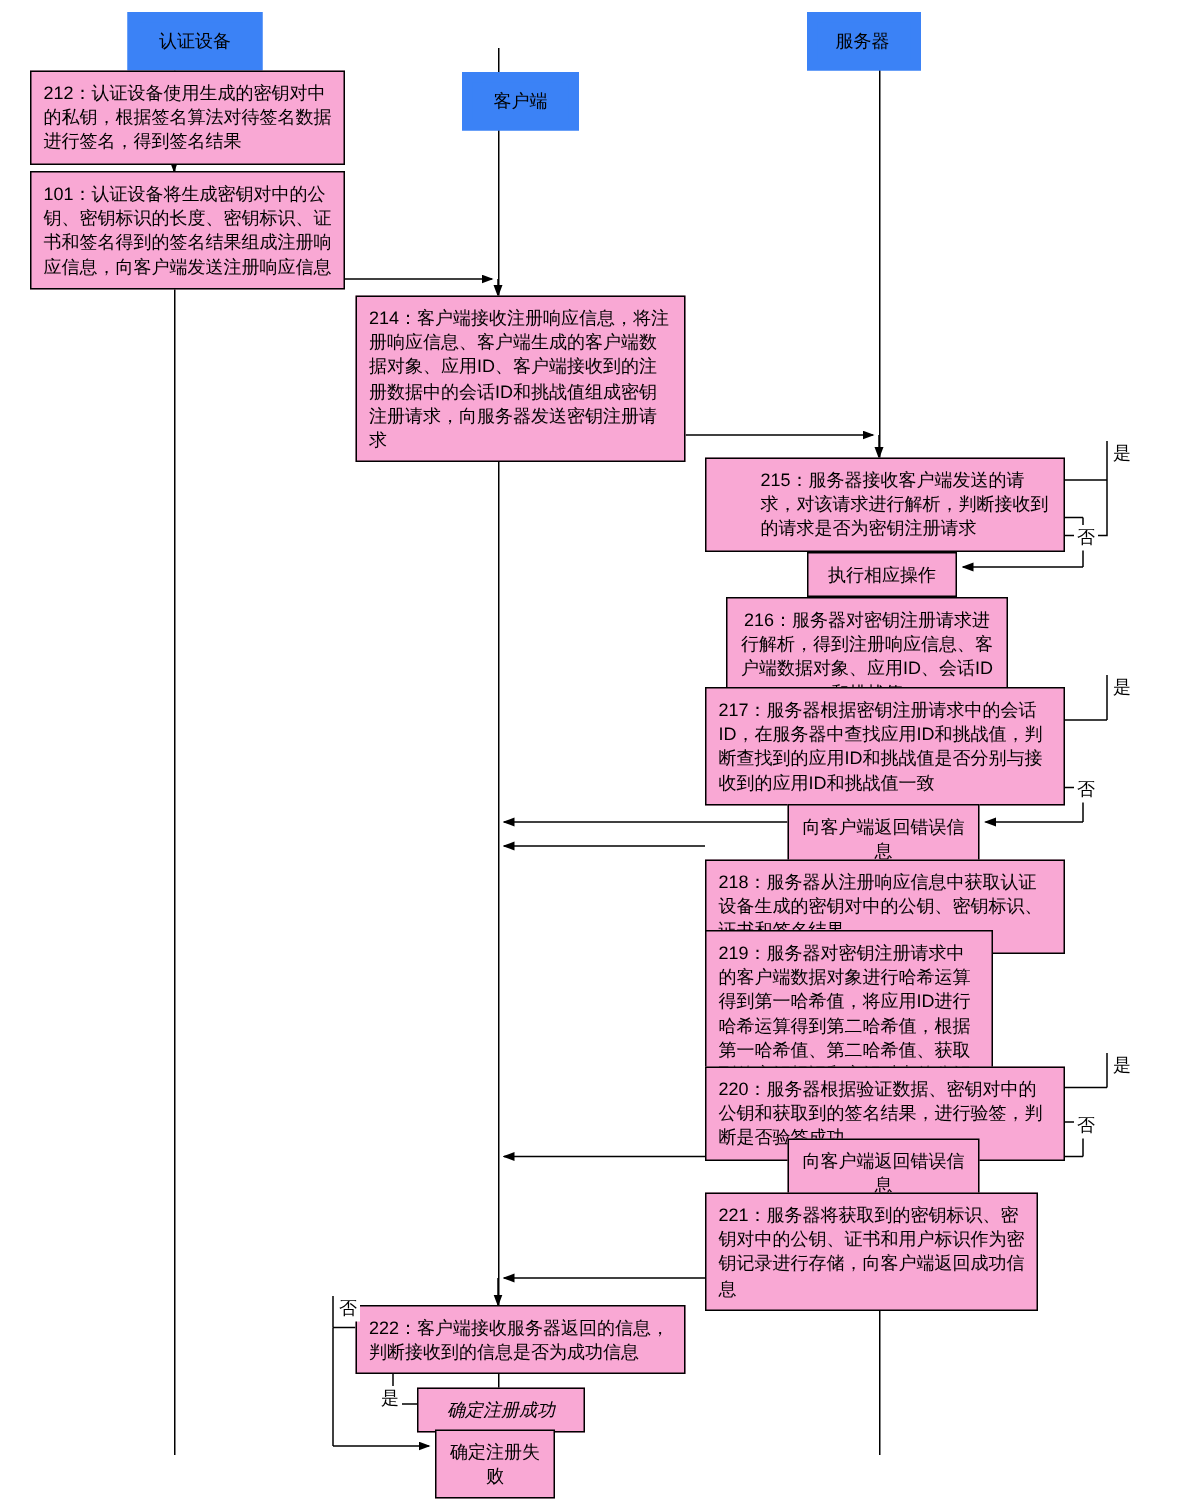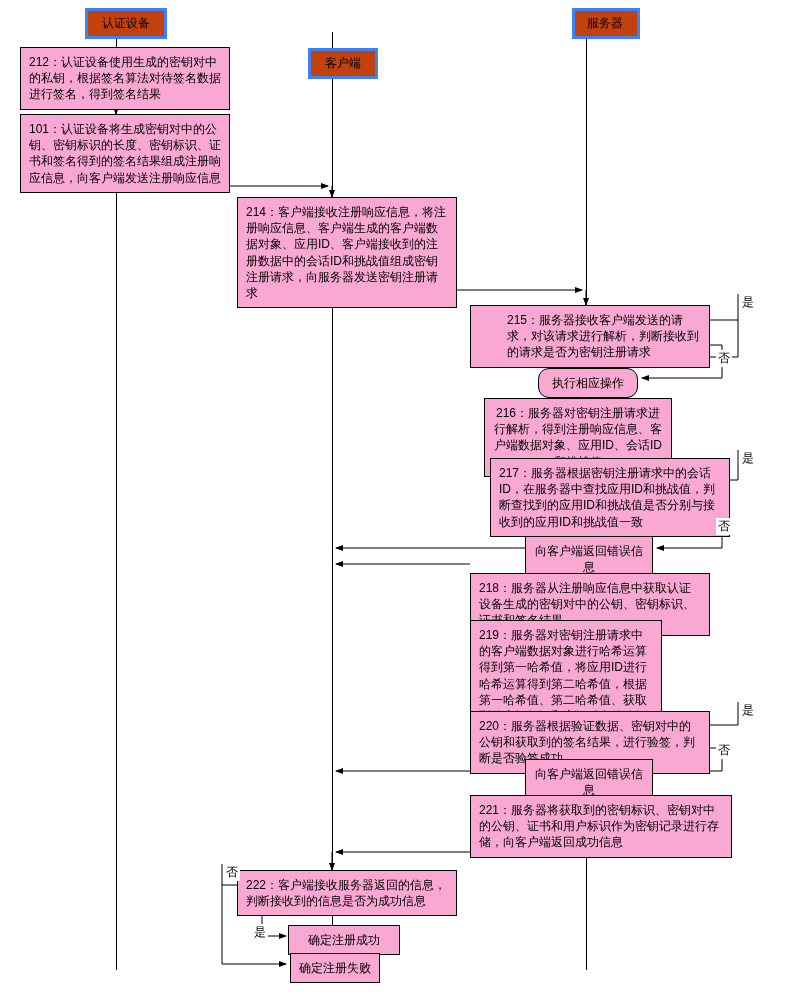--- a/index.html
+++ b/index.html
@@ -7,24 +7,24 @@
     font-family: "SimSun", "Microsoft YaHei", sans-serif;
     font-size: 12px;
     background: #fff;
     width: 785px;
     height: 1000px;
     position: relative;
   }
   .lane-header {
     position: absolute;
     top: 8px;
-    border: 3px solid #3b82f6;
+    border: 7px solid #3b82f6;
     padding: 4px 14px;
     text-align: left;
-    background: #c2410c;
+    background: #3b82f6;
     z-index: 2;
   }
   .lifeline {
     position: absolute;
     top: 32px;
     width: 1px;
     background: #000;
   }
   .box {
     position: absolute;
@@ -50,57 +50,57 @@
     background: #fff;
     padding: 0 2px;
     z-index: 3;
   }
 </style>
 </head>
 <body>
 
 <div class="lane-header" style="left:85px;">认证设备</div>
 <div class="lane-header" style="left:308px;margin-top:40px;">客户端</div>
-<div class="lane-header" style="left:572px;padding-left:12px;">服务器</div>
+<div class="lane-header" style="left:538px;padding-left:12px;">服务器</div>
 
 <div class="lifeline" style="left:116px; height:938px;"></div>
 <div class="lifeline" style="left:332px; height:938px;"></div>
 <div class="lifeline" style="left:586px; height:938px;"></div>
 
 <div class="box" style="left:20px; top:47px; width:210px;">212：认证设备使用生成的密钥对中的私钥，根据签名算法对待签名数据进行签名，得到签名结果</div>
 
 <div class="box" style="left:20px; top:114px; width:210px;">101：认证设备将生成密钥对中的公钥、密钥标识的长度、密钥标识、证书和签名得到的签名结果组成注册响应信息，向客户端发送注册响应信息</div>
 
 <div class="box" style="left:237px; top:197px; width:220px;">214：客户端接收注册响应信息，将注册响应信息、客户端生成的客户端数据对象、应用ID、客户端接收到的注册数据中的会话ID和挑战值组成密钥注册请求，向服务器发送密钥注册请求</div>
 
 <div class="box" style="left:470px; top:305px; width:240px;padding-left:36px;">215：服务器接收客户端发送的请求，对该请求进行解析，判断接收到的请求是否为密钥注册请求</div>
 
-<div class="box center" style="left:538px; top:368px; width:100px;border-radius:11px;">执行相应操作</div>
+<div class="box center" style="left:538px; top:368px; width:100px;">执行相应操作</div>
 
 <div class="box" style="left:484px; top:398px; width:188px;text-align:center;">216：服务器对密钥注册请求进行解析，得到注册响应信息、客户端数据对象、应用ID、会话ID和挑战值</div>
 
-<div class="box" style="left:470px; top:458px; width:240px;margin-left:20px;">217：服务器根据密钥注册请求中的会话ID，在服务器中查找应用ID和挑战值，判断查找到的应用ID和挑战值是否分别与接收到的应用ID和挑战值一致</div>
+<div class="box" style="left:470px; top:458px; width:240px;">217：服务器根据密钥注册请求中的会话ID，在服务器中查找应用ID和挑战值，判断查找到的应用ID和挑战值是否分别与接收到的应用ID和挑战值一致</div>
 
 <div class="box center" style="left:525px; top:536px; width:128px;">向客户端返回错误信息</div>
 
 <div class="box" style="left:470px; top:573px; width:240px;">218：服务器从注册响应信息中获取认证设备生成的密钥对中的公钥、密钥标识、证书和签名结果</div>
 
 <div class="box" style="left:470px; top:620px; width:192px;">219：服务器对密钥注册请求中的客户端数据对象进行哈希运算得到第一哈希值，将应用ID进行哈希运算得到第二哈希值，根据第一哈希值、第二哈希值、获取到的密钥标识和密钥对中的公钥组成验证数据</div>
 
 <div class="box" style="left:470px; top:711px; width:240px;">220：服务器根据验证数据、密钥对中的公钥和获取到的签名结果，进行验签，判断是否验签成功</div>
 
 <div class="box center" style="left:525px; top:759px; width:128px;">向客户端返回错误信息</div>
 
-<div class="box" style="left:470px; top:795px; width:262px;">221：服务器将获取到的密钥标识、密钥对中的公钥、证书和用户标识作为密钥记录进行存储，向客户端返回成功信息</div>
+<div class="box" style="left:470px; top:795px; width:222px;">221：服务器将获取到的密钥标识、密钥对中的公钥、证书和用户标识作为密钥记录进行存储，向客户端返回成功信息</div>
 
 <div class="box" style="left:237px; top:870px; width:220px;">222：客户端接收服务器返回的信息，判断接收到的信息是否为成功信息</div>
 
-<div class="box center" style="left:288px; top:925px; width:112px;">确定注册成功</div>
+<div class="box center" style="left:278px; top:925px; width:112px;font-style:italic;">确定注册成功</div>
 
-<div class="box center" style="left:290px; top:953px; width:90px;">确定注册失败</div>
+<div class="box center" style="left:290px; top:953px; width:80px;">确定注册失败</div>
 
 <div class="edge-label" style="left:740px; top:294px;">是</div>
 <div class="edge-label" style="left:716px; top:350px;">否</div>
 
 <div class="edge-label" style="left:740px; top:450px;">是</div>
 <div class="edge-label" style="left:716px; top:518px;">否</div>
 
 <div class="edge-label" style="left:740px; top:702px;">是</div>
 <div class="edge-label" style="left:716px; top:742px;">否</div>
 

